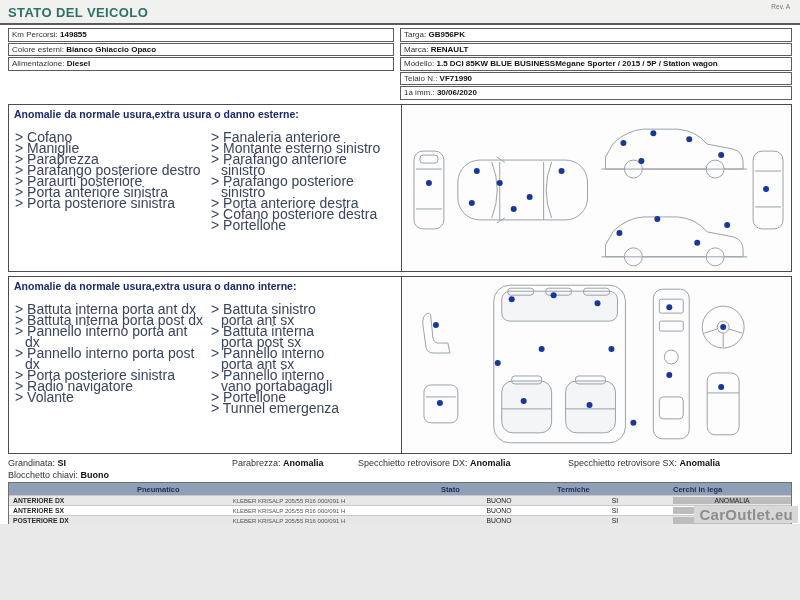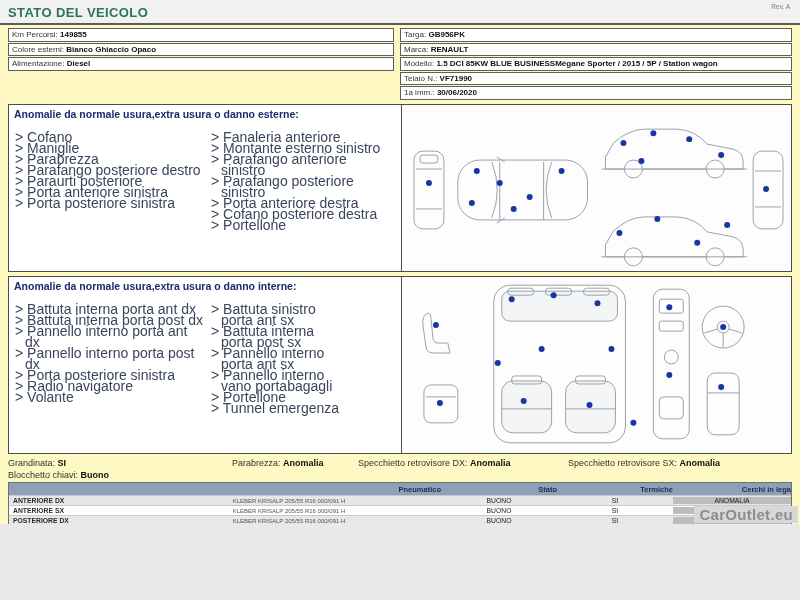--- a/index.html
+++ b/index.html
@@ -1,18 +1,18 @@
 <!DOCTYPE html>
 <html><head>
 <meta charset="utf-8">
 <style>
   *{margin:0;padding:0;box-sizing:border-box}
   html,body{width:800px;height:600px;overflow:hidden}
   body{font-family:"Liberation Sans",sans-serif;background:#e9e9e9;color:#222}
-  .page{position:relative;width:800px;height:524px;background:#fef9c3;overflow:hidden}
+  .page{position:relative;width:800px;height:524px;background:#ffffff;overflow:hidden}
 
   
   .topbar{position:absolute;left:0;top:0;width:100%;height:25px;background:#f1f1ef;border-bottom:2px solid #5a5a5a}
   .title{position:absolute;left:8px;top:5px;font-size:13px;font-weight:bold;color:#2c7163;letter-spacing:.4px}
   .rev{position:absolute;right:10px;top:3px;font-size:6.5px;color:#777}
 
   
   .infocol{position:absolute;top:28px}
   .info-left{left:8px;width:386px}
   .info-right{left:400px;width:392px}
@@ -40,21 +40,21 @@
   
   .sumline{position:absolute;left:0;width:800px;height:11px;font-size:9px;color:#333}
   .sum1{top:458px}
   .sum2{top:470px}
   .sumitem{position:absolute;white-space:nowrap}
   .sumitem b{color:#111}
 
   
   .tyres{position:absolute;left:8px;top:482px;width:784px;border:1px solid #6f6f6f;background:#fff}
   .thead,.trow{display:grid;grid-template-columns:128px 304px 116px 116px 118px;align-items:center}
-  .thead{height:12px;background:#8fa0b6;color:#1d2a5c;font-weight:bold;font-size:7.5px;text-align:right}
+  .thead{height:12px;background:#8fa0b6;color:#1d2a5c;font-weight:bold;font-size:7.5px;text-align:left}
   .trow{height:10px;font-size:6.8px;text-align:center;border-top:1px solid #c9c9c9}
   .tbody .trow:nth-child(odd){background:#e7e7e7}
   .trow .cname{text-align:left;padding-left:4px;font-weight:bold;color:#2b2b2b}
   .trow .cspec{color:#555;font-size:6px}
 
   
   .btable{position:absolute;top:538px;border:1px solid #6f6f6f;background:#fff;overflow:hidden}
   .bt-left{left:8px;width:386px}
   .bt-right{left:404px;width:388px}
   .bhead{height:10px;background:#8fa0b6;color:#1d2a5c;font-weight:bold;text-align:center;font-size:7.5px;line-height:10px}

